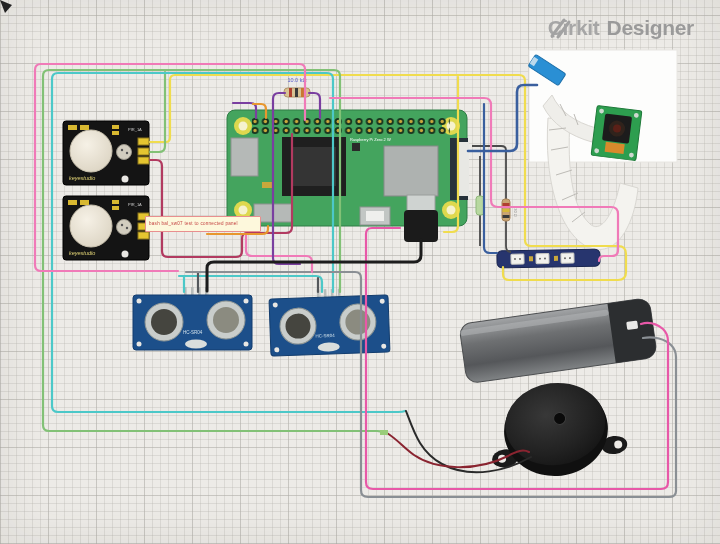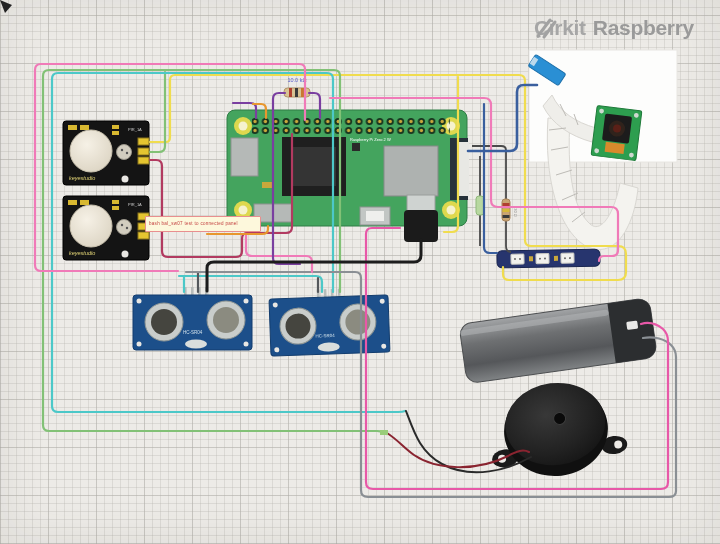--- a/index.html
+++ b/index.html
@@ -292,20 +292,20 @@
 
   <div class="logo">
     <svg width="24" height="24" viewBox="0 0 24 24">
       <g stroke="#a2a2a2" stroke-width="3" stroke-linecap="round" fill="none">
         <path d="M4,20 L16,4"></path>
           <path d="M10,21 L21,6"></path>
       </g>
       <path d="M3,22 l4,-1 -3,-3 z" fill="#a2a2a2"></path>
     </svg>
     <span class="cirkit">Cirkit</span>
-    <span class="designer">Raspberry</span>
+    <span class="designer">Designer</span>
   </div>
 
   <div class="tooltip">
     <span>bash bal_sw07 test to connected panel</span>
   </div>
 
 </div>
 
 </body></html>

